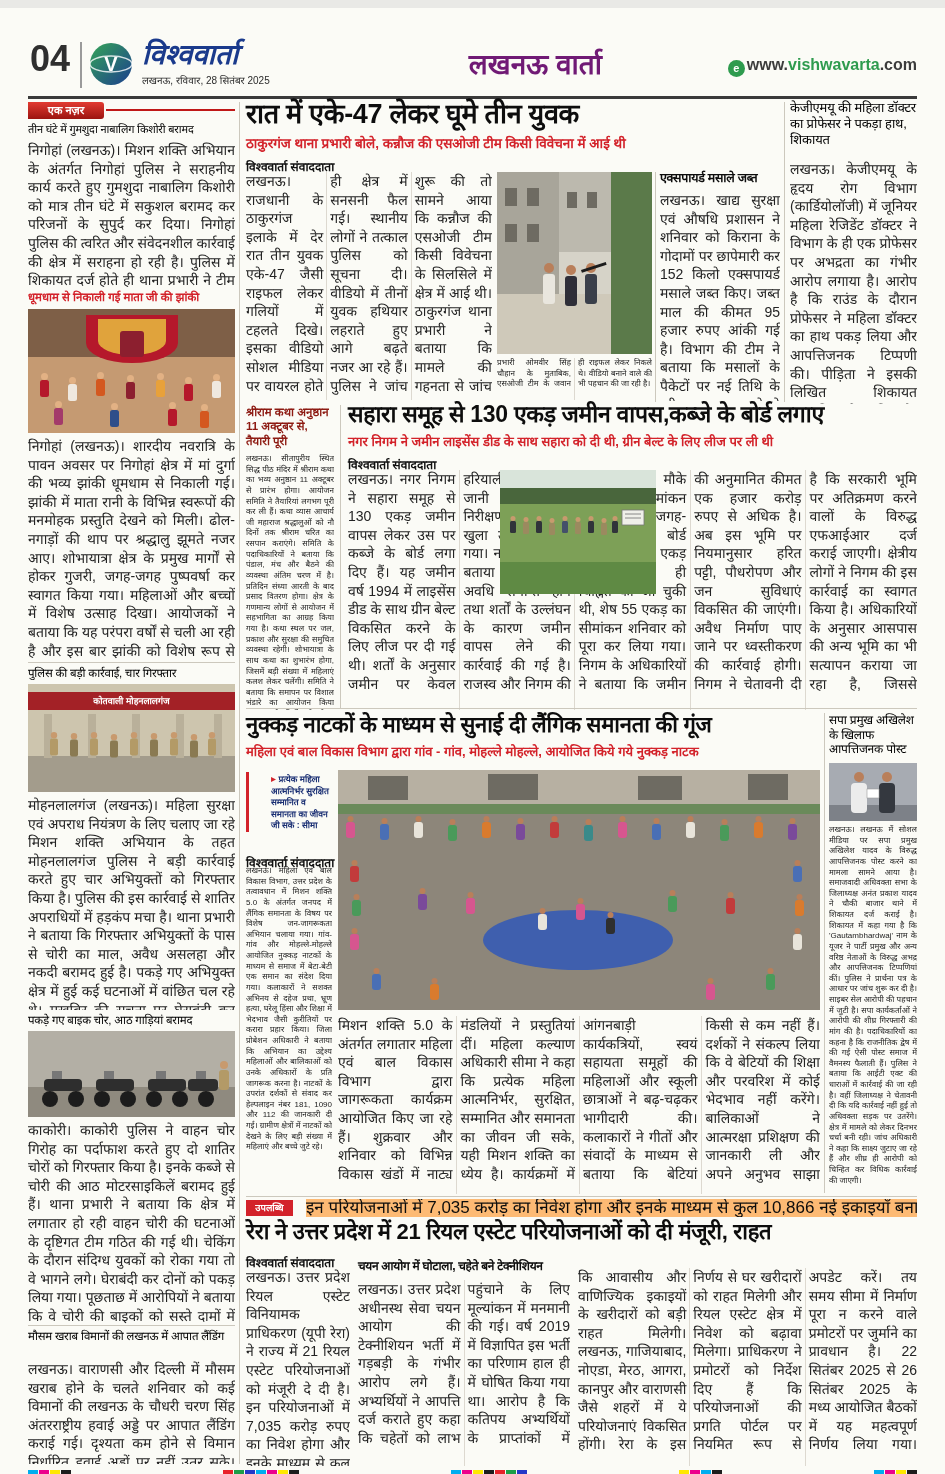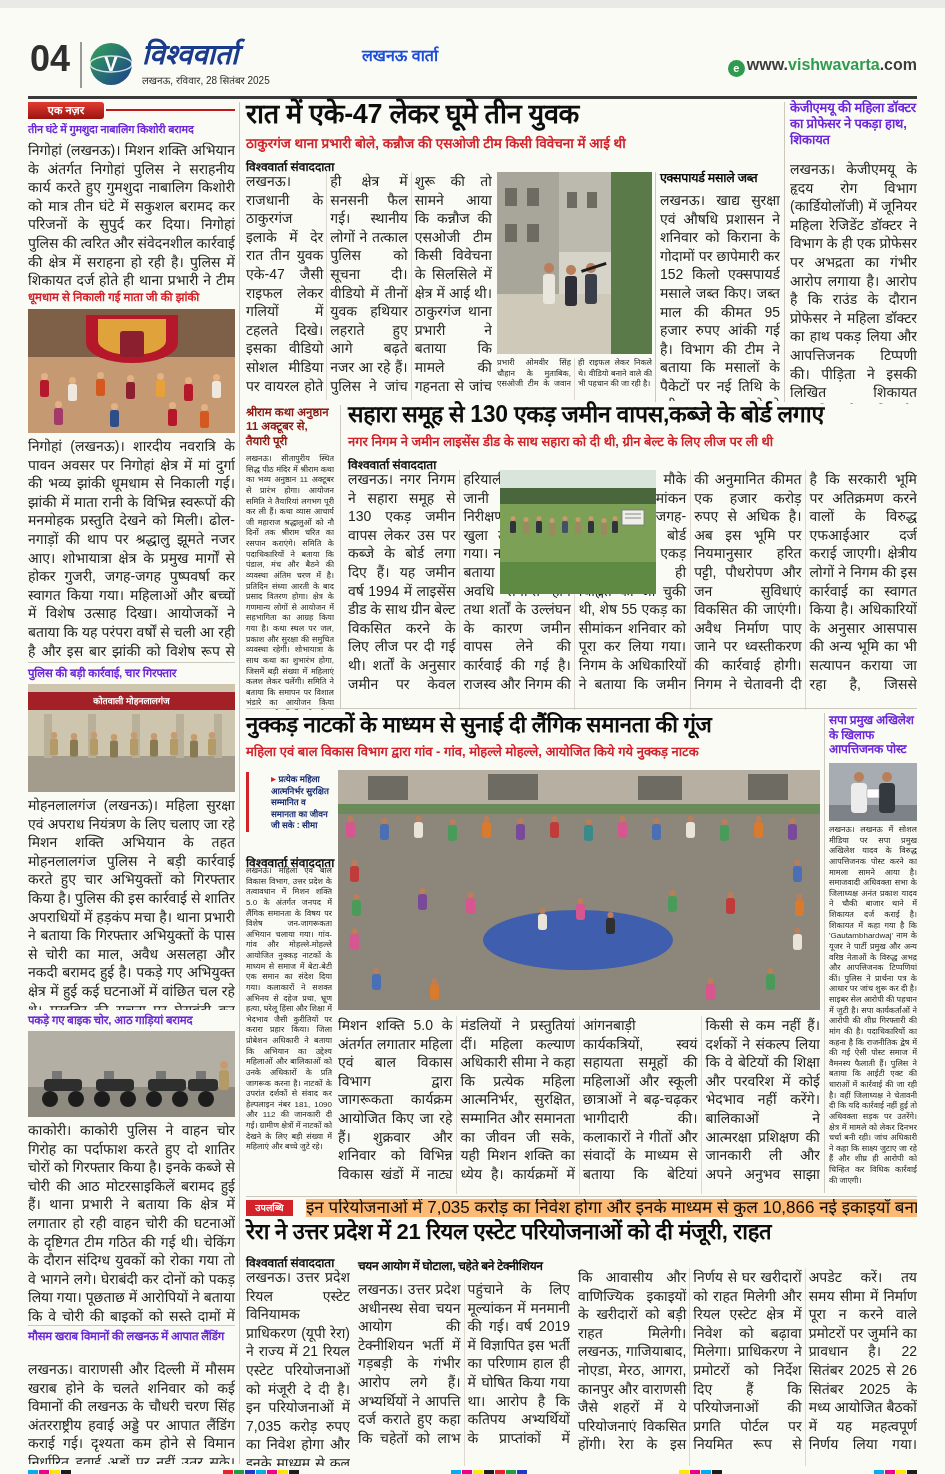--- a/index.html
+++ b/index.html
@@ -7,34 +7,34 @@
   body{font-family:"Liberation Sans","DejaVu Sans",sans-serif}
   .page{position:relative;width:945px;height:1474px;margin:8px auto;background:#fbfbf6;color:#1c1c1c;overflow:hidden}
   .abs{position:absolute}
   .body{font-size:14px;line-height:1.33;text-align:justify;color:#232323;overflow:hidden}
   .c2{column-count:2;column-gap:7px;column-rule:1px solid #ddd9d0}
   .c3{column-count:3;column-gap:7px;column-rule:1px solid #ddd9d0}
   .c4{column-count:4;column-gap:8px;column-rule:1px solid #ddd9d0}
   .c5{column-count:5;column-gap:8px;column-rule:1px solid #ddd9d0}
   .h-big{font-weight:800;color:#0d0d0d;line-height:1.1;letter-spacing:-0.3px}
   .h-red{color:#d3222a;font-weight:700;line-height:1.2}
-  .h-blue{color:#6d28d9;font-weight:700;line-height:1.22;letter-spacing:-0.2px}
+  .h-blue{color:#000000;font-weight:400;line-height:1.22;letter-spacing:-0.2px}
   .h-maroon{color:#8d1a12;font-weight:800;line-height:1.25}
   .byline{font-size:12px;font-weight:700;color:#101010}
   .vrule{position:absolute;width:1px;background:#ccc8bd}
   .hrule{position:absolute;height:1px;background:#ccc8bd}
   .photo{position:absolute;overflow:hidden;background:#a9a49a}
   .photo svg{display:block;width:100%;height:100%}
   
   .pagenum{position:absolute;left:30px;top:30px;font-size:36px;font-weight:800;color:#2f2f2f}
   .hdr-div{position:absolute;left:80px;top:34px;width:2px;height:46px;background:#9a9a9a}
   .logo{position:absolute;left:88px;top:33px;width:46px;height:46px}
   .masthead{font-size:28px;font-weight:800;font-style:italic;color:#1a3a8c;line-height:1}
   .edition{font-size:10px;color:#2c2c2c;margin-top:4px}
-  .section-title{position:absolute;left:362px;top:36px;width:240px;text-align:left;font-size:16px;font-weight:800;color:#1d4ed8}
+  .section-title{position:absolute;left:362px;top:36px;width:240px;text-align:right;font-size:28px;font-weight:800;color:#701a75}
   .website{position:absolute;left:690px;top:48px;width:227px;text-align:right;font-size:16px;color:#3c3c3c;font-weight:700}
   .globe{display:inline-block;width:17px;height:17px;border-radius:50%;background:#2e9b4e;color:#fff;font-size:11px;font-weight:800;text-align:center;line-height:17px;vertical-align:-2px;margin-right:2px}
   .site-green{color:#2e9b4e}
   .hdr-rule{position:absolute;left:28px;top:88px;width:889px;height:3px;background:#3a3a3a}
   
   .eknazar-label{position:absolute;left:28px;top:94px;width:76px;height:17px;background:linear-gradient(#e23b31,#9c1410);color:#fff;font-size:11px;font-weight:800;text-align:center;line-height:17px;border-radius:0 3px 3px 0}
   .eknazar-line{position:absolute;left:106px;top:101px;width:129px;height:2px;background:#c01818}
   .quote-box{border-left:3px solid #d3222a;padding-left:22px;font-size:8.6px;font-weight:800;color:#1a2f73;line-height:1.35}
   .q-mark{color:#d3222a;font-size:10px}
   .label-red{background:#d3222a;color:#fff;font-size:9.5px;font-weight:800;text-align:center}

